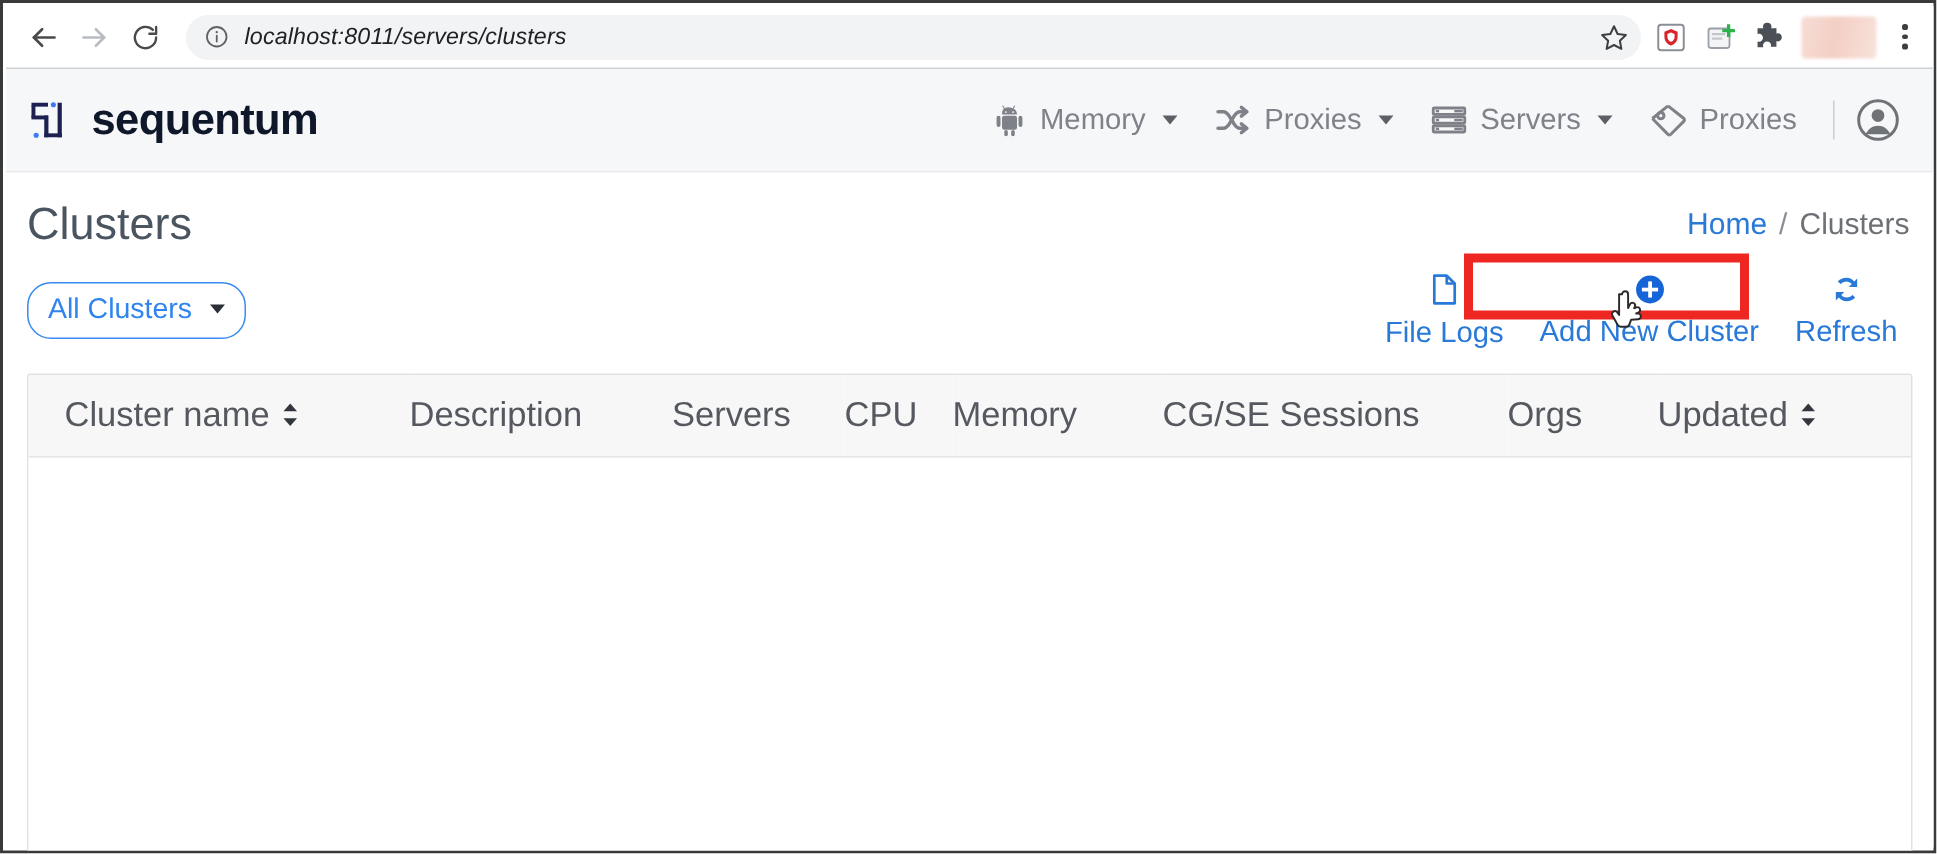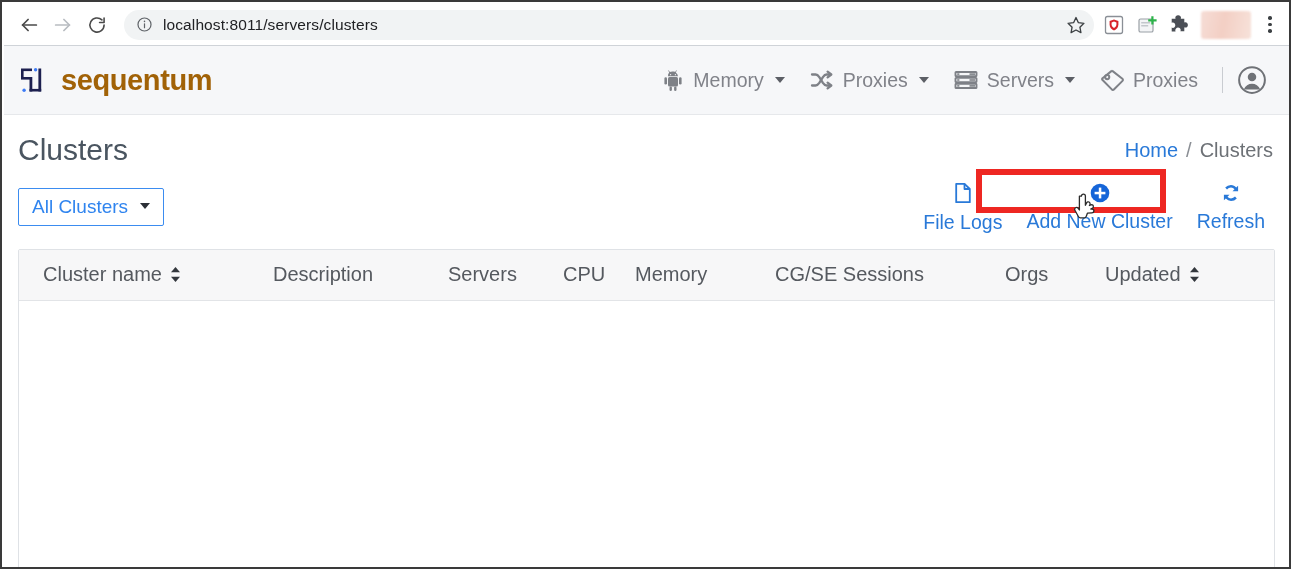--- a/index.html
+++ b/index.html
@@ -28,20 +28,21 @@
   .browser-bar {
     position: absolute;
     left: 2px; top: 2px;
     width: 1287px;
     height: 42px;
     background: #ffffff;
     display: flex;
     align-items: center;
     border-bottom: 1px solid #cfd3d8;
     box-sizing: border-box;
+    font-style: italic;
   }
   .nav-btn {
     width: 34px; height: 34px;
     display: flex; align-items: center; justify-content: center;
     color: #4a4a4a;
     flex: none;
   }
   .nav-btn.back { margin-left: 8px; }
   .nav-btn.fwd { color: #b8bcc1; }
   .nav-btn svg { display: block; }
@@ -112,21 +113,21 @@
   }
   .brand {
     display: flex; align-items: center;
     margin-left: 14px;
     gap: 11px;
   }
   .brand-mark { width: 32px; height: 32px; display: block; }
   .brand-name {
     font-size: 29px;
     font-weight: bold;
-    color: #a16207;
+    color: #0f172a;
     letter-spacing: -0.4px;
     line-height: 1;
   }
   .nav-items {
     margin-left: auto;
     display: flex;
     align-items: center;
     padding-right: 18px;
   }
   .nav-item {
@@ -184,21 +185,21 @@
   .crumb-current { color: #6d7176; }
 
   .toolbar {
     display: flex;
     align-items: center;
     padding: 16px 16px 0 14px;
     position: relative;
   }
   .btn-outline {
     border: 1px solid #3b8cf0;
-    border-radius: 2px;
+    border-radius: 16px;
     color: #2f84ef;
     font-size: 19px;
     padding: 8px 13px 9px 13px;
     display: flex;
     align-items: center;
     gap: 9px;
     background: #ffffff;
     line-height: 1;
   }
   .btn-outline .caret { border-top-color: #2b2f36; }
@@ -254,21 +255,21 @@
   }
   table.grid {
     width: 100%;
     border-collapse: collapse;
     table-layout: fixed;
   }
   table.grid thead th {
     background: #f7f7f8;
     border-bottom: 1px solid #e2e4e7;
     color: #55595f;
-    font-size: 20px;
+    font-size: 23px;
     font-weight: normal;
     text-align: left;
     padding: 13px 0 14px 0;
     white-space: nowrap;
   }
   .th-inner { display: flex; align-items: center; gap: 7px; }
   .sort-ico { display: block; flex: none; color: #33373d; }
   tbody.empty td { height: 250px; background: #ffffff; }
 </style>
 </head>

